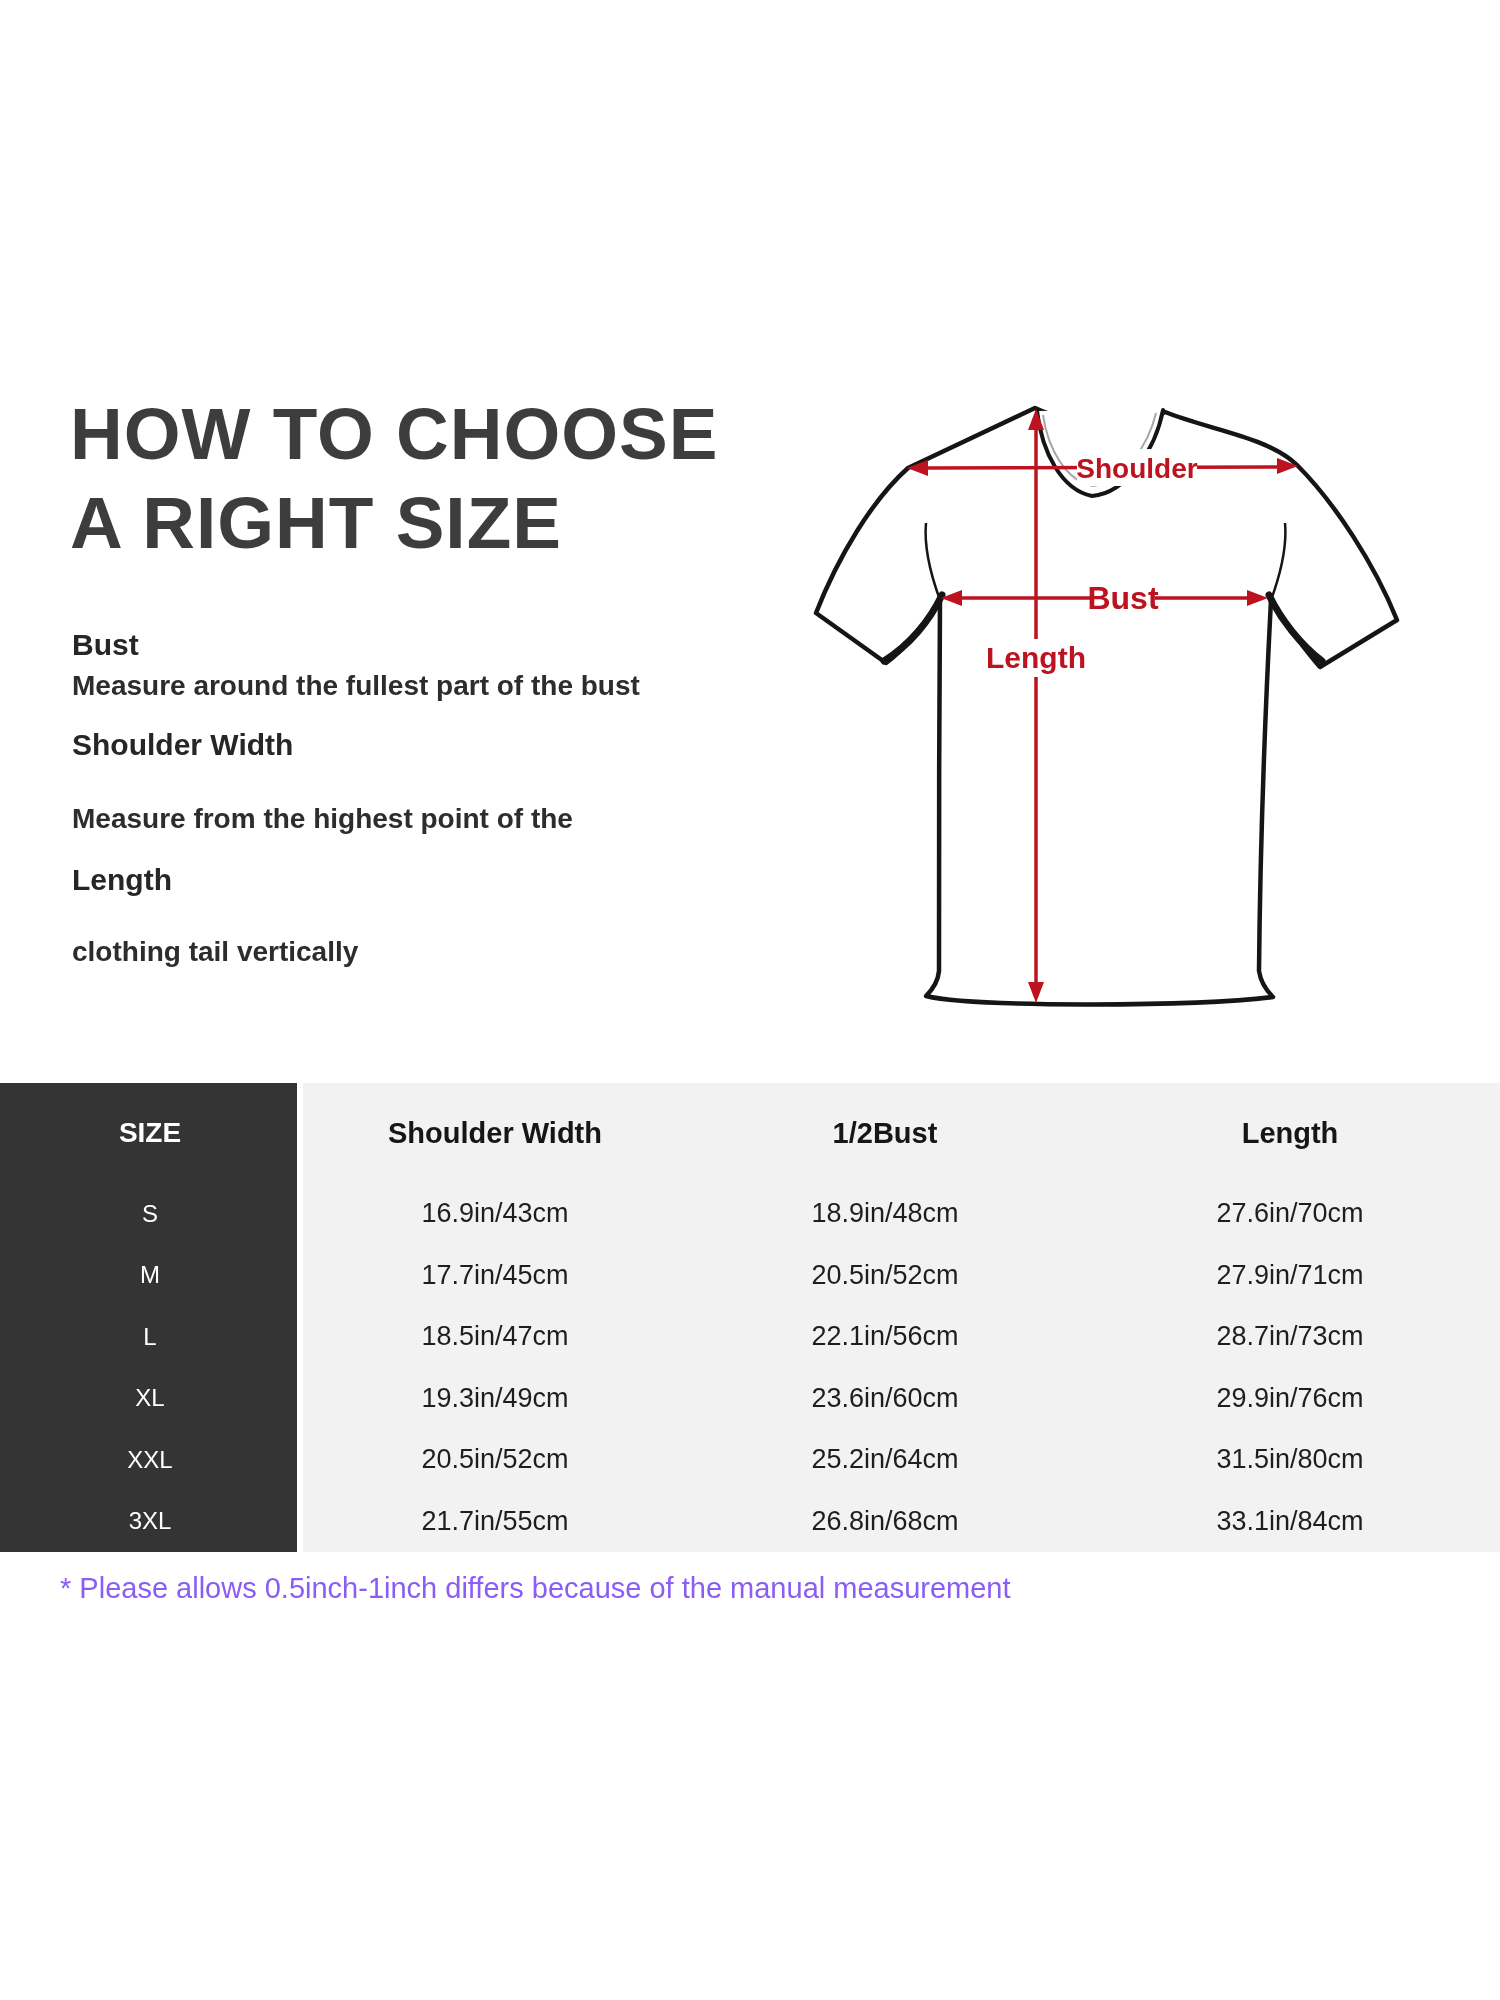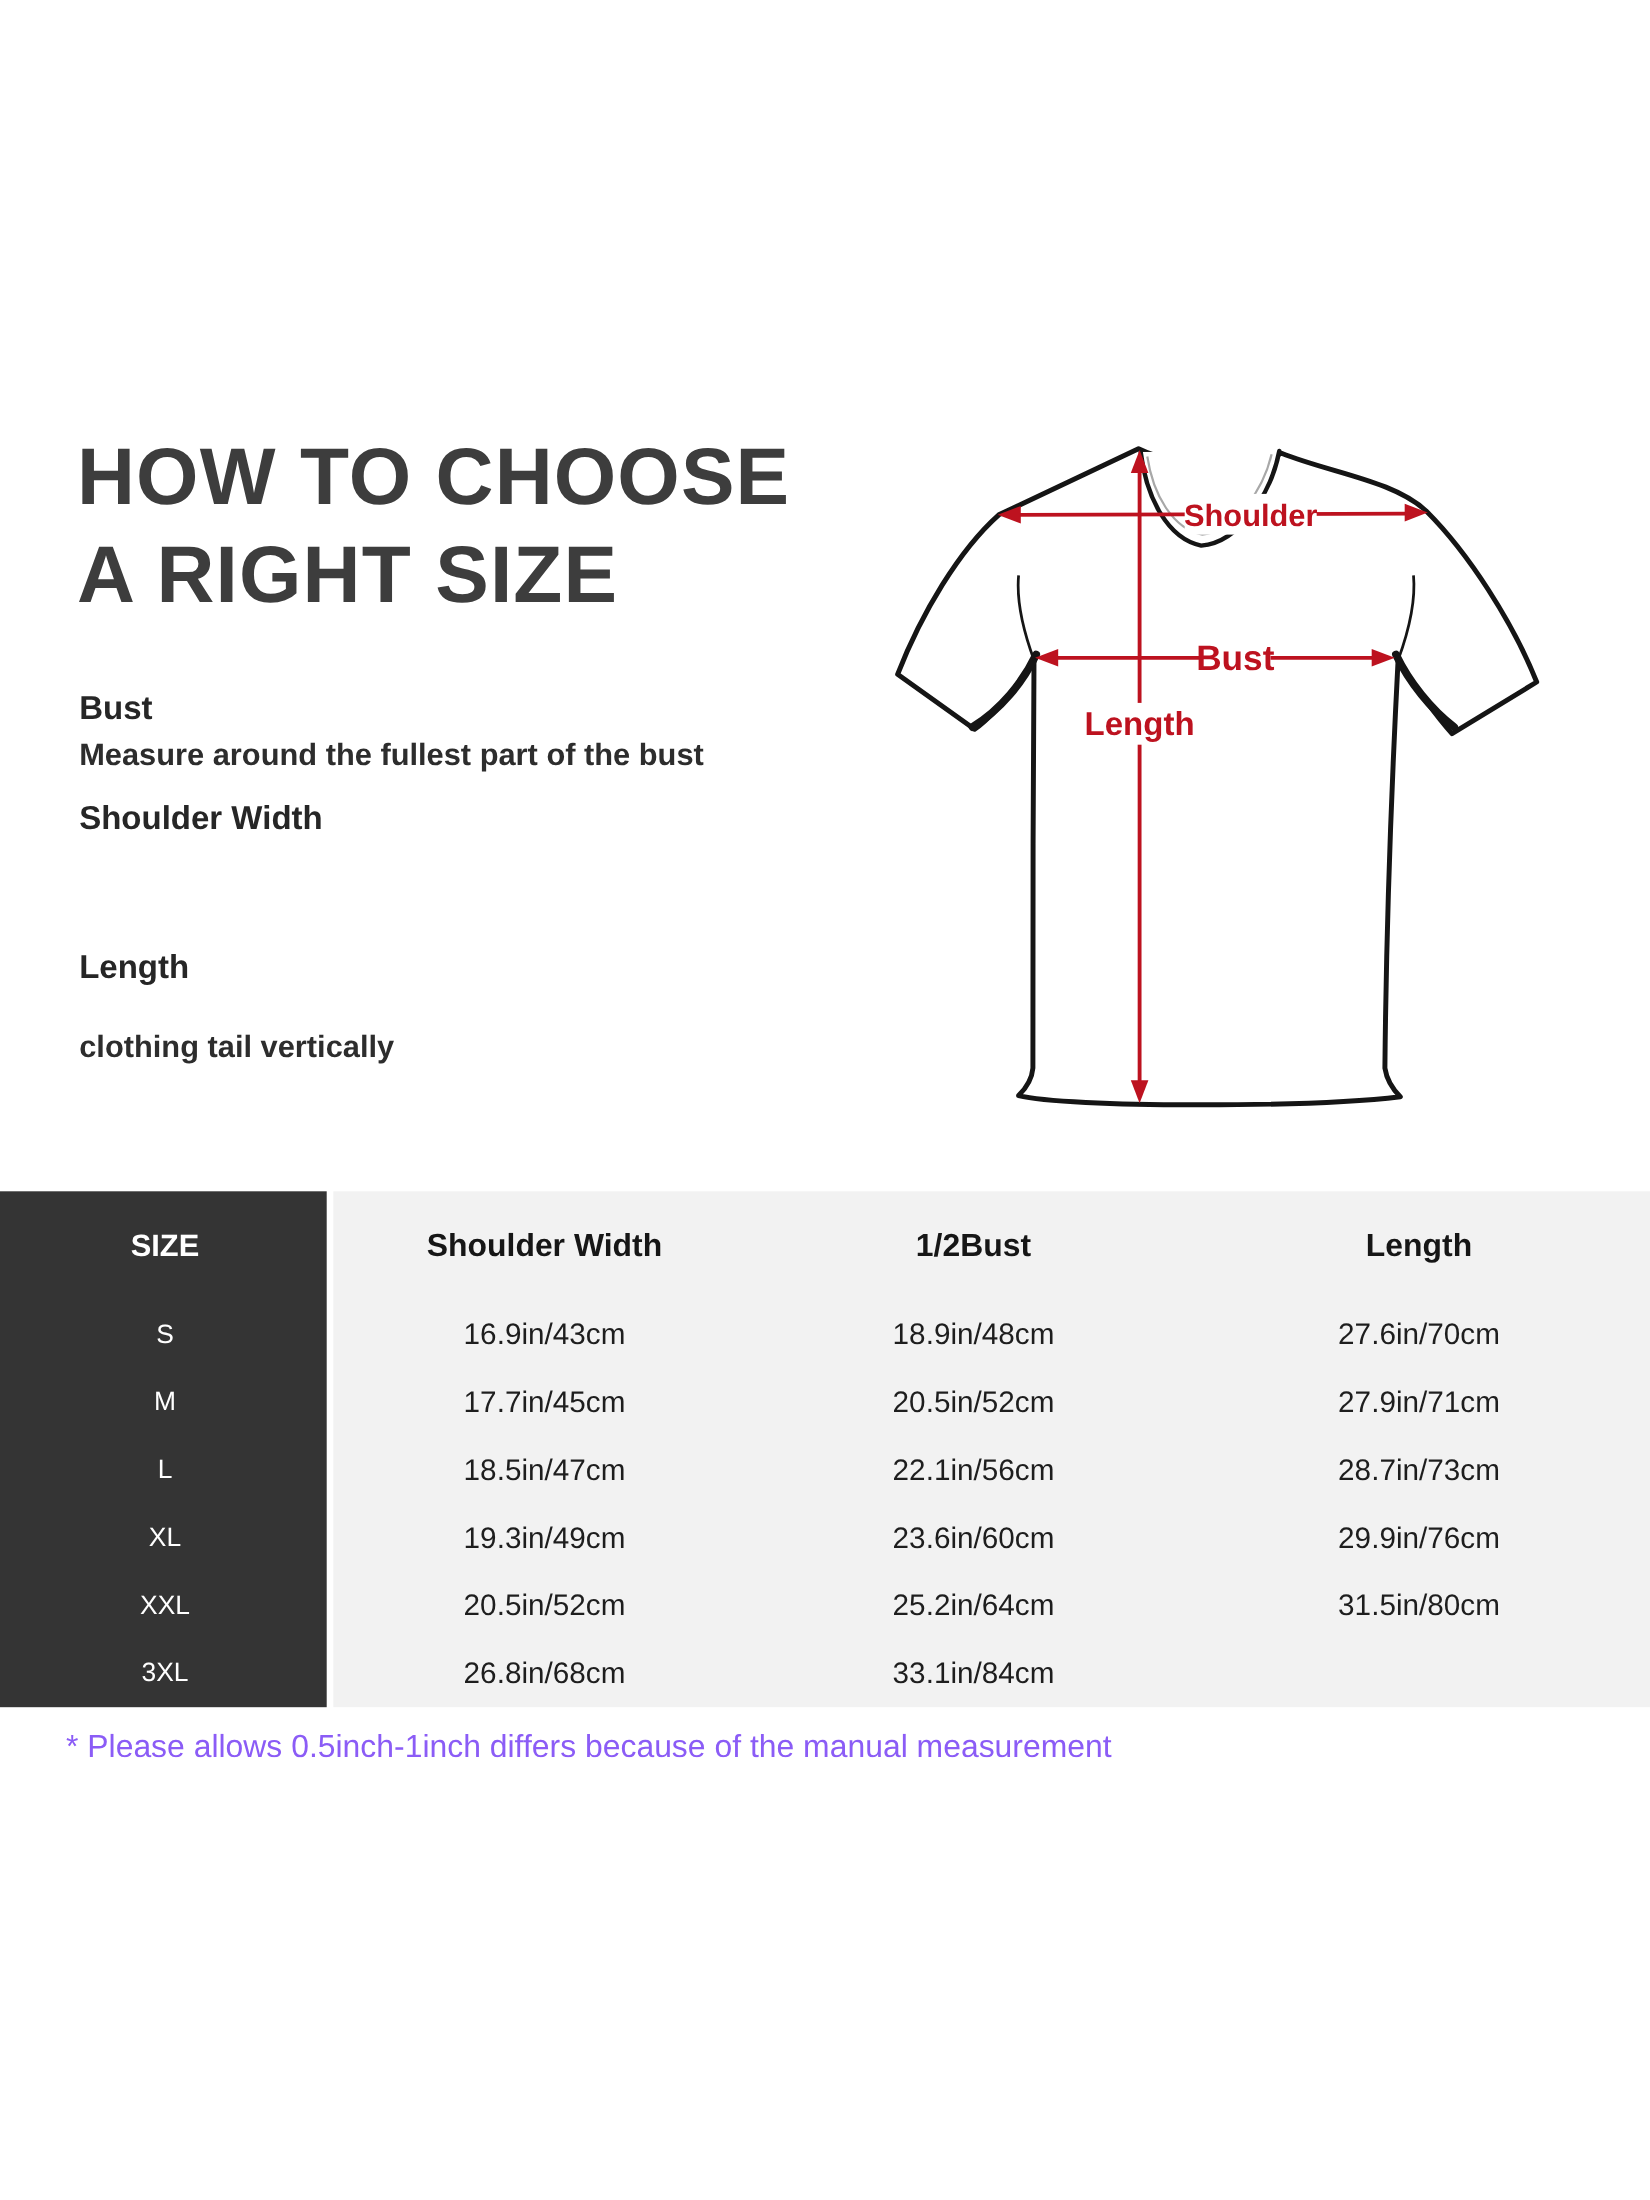--- a/index.html
+++ b/index.html
@@ -45,20 +45,21 @@
 <div id="page">
 
   <div class="abs title-line" style="top:397px">HOW TO CHOOSE</div>
   <div class="abs title-line" style="top:486px">A RIGHT SIZE</div>
 
   <div class="abs sec-head" style="top:628px">Bust</div>
   <div class="abs sec-body" style="top:670px">Measure around the fullest part of the bust</div>
 
   <div class="abs sec-head" style="top:728px">Shoulder Width</div>
   <div class="abs sec-body" style="top:772px">
+    <div>Measure from the highest point of the</div>
   </div>
 
   <div class="abs sec-head" style="top:863px">Length</div>
   <div class="abs sec-body" style="top:905px">
     <div>clothing tail vertically</div>
   </div>
 
   <div class="abs" id="diagram">
     <svg width="620" height="640" viewBox="0 0 620 640">
 
@@ -143,20 +144,21 @@
       <div class="cell">19.3in/49cm</div>
       <div class="cell">23.6in/60cm</div>
       <div class="cell">29.9in/76cm</div>
 
       <div class="cell size-col">XXL</div>
       <div class="cell">20.5in/52cm</div>
       <div class="cell">25.2in/64cm</div>
       <div class="cell">31.5in/80cm</div>
 
       <div class="cell size-col">3XL</div>
+      <div class="cell">21.7in/55cm</div>
       <div class="cell">26.8in/68cm</div>
       <div class="cell">33.1in/84cm</div>
     </div>
   </div>
 
   <div class="abs" id="footnote">* Please allows 0.5inch-1inch differs because of the  manual measurement</div>
 
 </div>
 
 </body></html>

